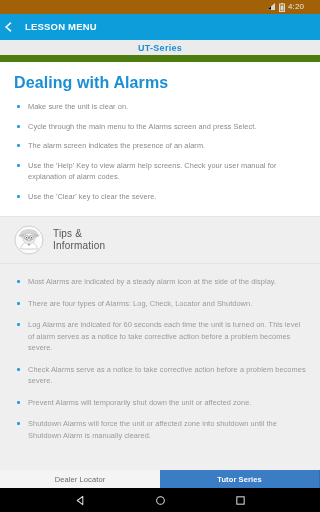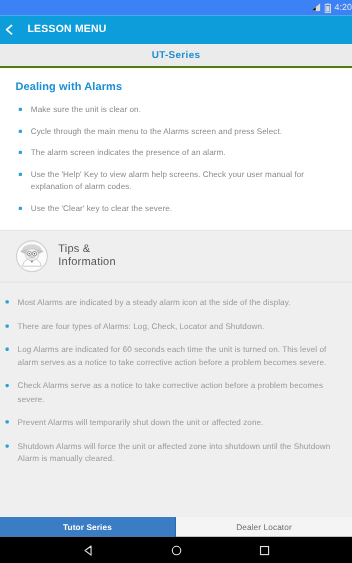--- a/index.html
+++ b/index.html
@@ -7,23 +7,23 @@
   body {
     font-family:"Liberation Sans", sans-serif;
     background:#efefef;
     overflow:hidden;
     position:relative;
   }
   .screen { width:320px; height:512px; display:flex; flex-direction:column; position:relative; }
 
   
   .statusbar {
-    height:14px; background:#3b82f6; flex:0 0 14px;
+    height:14px; background:#a16207; flex:0 0 14px;
     display:flex; align-items:center; justify-content:flex-end;
-    padding-right:0; gap:3px;
+    padding-right:16px; gap:3px;
   }
   .sb-icon { display:block; }
   .sb-clock {
     color:#e8e8e8; font-size:8px; line-height:8px;
     font-family:"Liberation Sans", sans-serif; letter-spacing:.1px;
   }
 
   
   .appbar {
     height:26px; flex:0 0 26px; background:#0d9ddb;
@@ -32,35 +32,35 @@
   .back-chevron { width:10px; height:12px; flex:0 0 10px; }
   .appbar-title {
     color:#ffffff; font-size:9.5px; font-weight:bold;
     letter-spacing:.2px; line-height:12px; margin-left:-1px;
   }
 
   
   .subheader {
     height:22px; flex:0 0 22px; background:#ebebeb;
     display:flex; align-items:center; justify-content:center;
-    border-bottom:2px solid #4d7c0f;
+    border-bottom:7px solid #4d7c0f;
   }
   .subheader-text {
     color:#1b8fd4; font-size:9px; font-weight:bold; letter-spacing:.3px;
   }
 
   
   .content {
     flex:1 1 auto; overflow:hidden; background:#ffffff;
     display:flex; flex-direction:column;
   }
 
   .lesson-block { background:#ffffff; padding:12px 14px 6px 14px; }
   .lesson-title {
-    color:#1b8fd4; font-size:10px; font-weight:bold;
+    color:#1b8fd4; font-size:16px; font-weight:bold;
     margin-bottom:9px; letter-spacing:.1px;
   }
 
   ul.bullets { list-style:none; }
   ul.bullets li {
     position:relative; padding-left:14px; margin-bottom:8px;
     color:#8a8a8a; font-size:7.4px; line-height:11.5px; letter-spacing:.05px;
   }
   ul.bullets li::before {
     content:""; position:absolute; left:3px; top:4px;
@@ -69,21 +69,21 @@
 
   
   .tips-panel { background:#efefef; flex:1 1 auto; border-top:1px solid #e6e6e6; }
   .tips-header {
     display:flex; align-items:center; gap:9px;
     padding:8px 14px; border-bottom:1px solid #e3e3e3;
   }
   .tips-title {
     color:#555555; font-size:10px; line-height:12px; letter-spacing:.2px;
   }
-  .tips-body { padding:12px 14px 10px 2px; }
+  .tips-body { padding:12px 14px 10px 14px; }
   .tips-body ul.bullets li { color:#9a9a9a; margin-bottom:10px; }
 
   
   .avatar { width:30px; height:30px; flex:0 0 30px; }
 
   
   .tabbar { height:18px; flex:0 0 18px; display:flex; background:#f2f2f2; }
   .tab {
     flex:1 1 50%; display:flex; align-items:center; justify-content:center;
     font-size:7.5px; letter-spacing:.1px;
@@ -170,22 +170,22 @@
           <li>Check Alarms serve as a notice to take corrective action before a problem becomes severe.</li>
           <li>Prevent Alarms will temporarily shut down the unit or affected zone.</li>
           <li>Shutdown Alarms will force the unit or affected zone into shutdown until the Shutdown Alarm is manually cleared.</li>
         </ul>
       </div>
     </div>
 
   </div>
 
   <div class="tabbar">
+    <div class="tab inactive">Dealer Locator</div>
     <div class="tab active">Tutor Series</div>
-    <div class="tab inactive">Dealer Locator</div>
   </div>
 
   <div class="navbar">
     <svg class="nav-btn" viewBox="0 0 12 12">
       <path d="M8.5 1.5 L2.5 6 L8.5 10.5 Z" fill="none" stroke="#e0e0e0" stroke-width="1.1" stroke-linejoin="round"></path>
     </svg>
     <svg class="nav-btn" viewBox="0 0 12 12">
       <circle cx="6" cy="6" r="4.2" fill="none" stroke="#e0e0e0" stroke-width="1.1"></circle>
     </svg>
     <svg class="nav-btn" viewBox="0 0 12 12">

